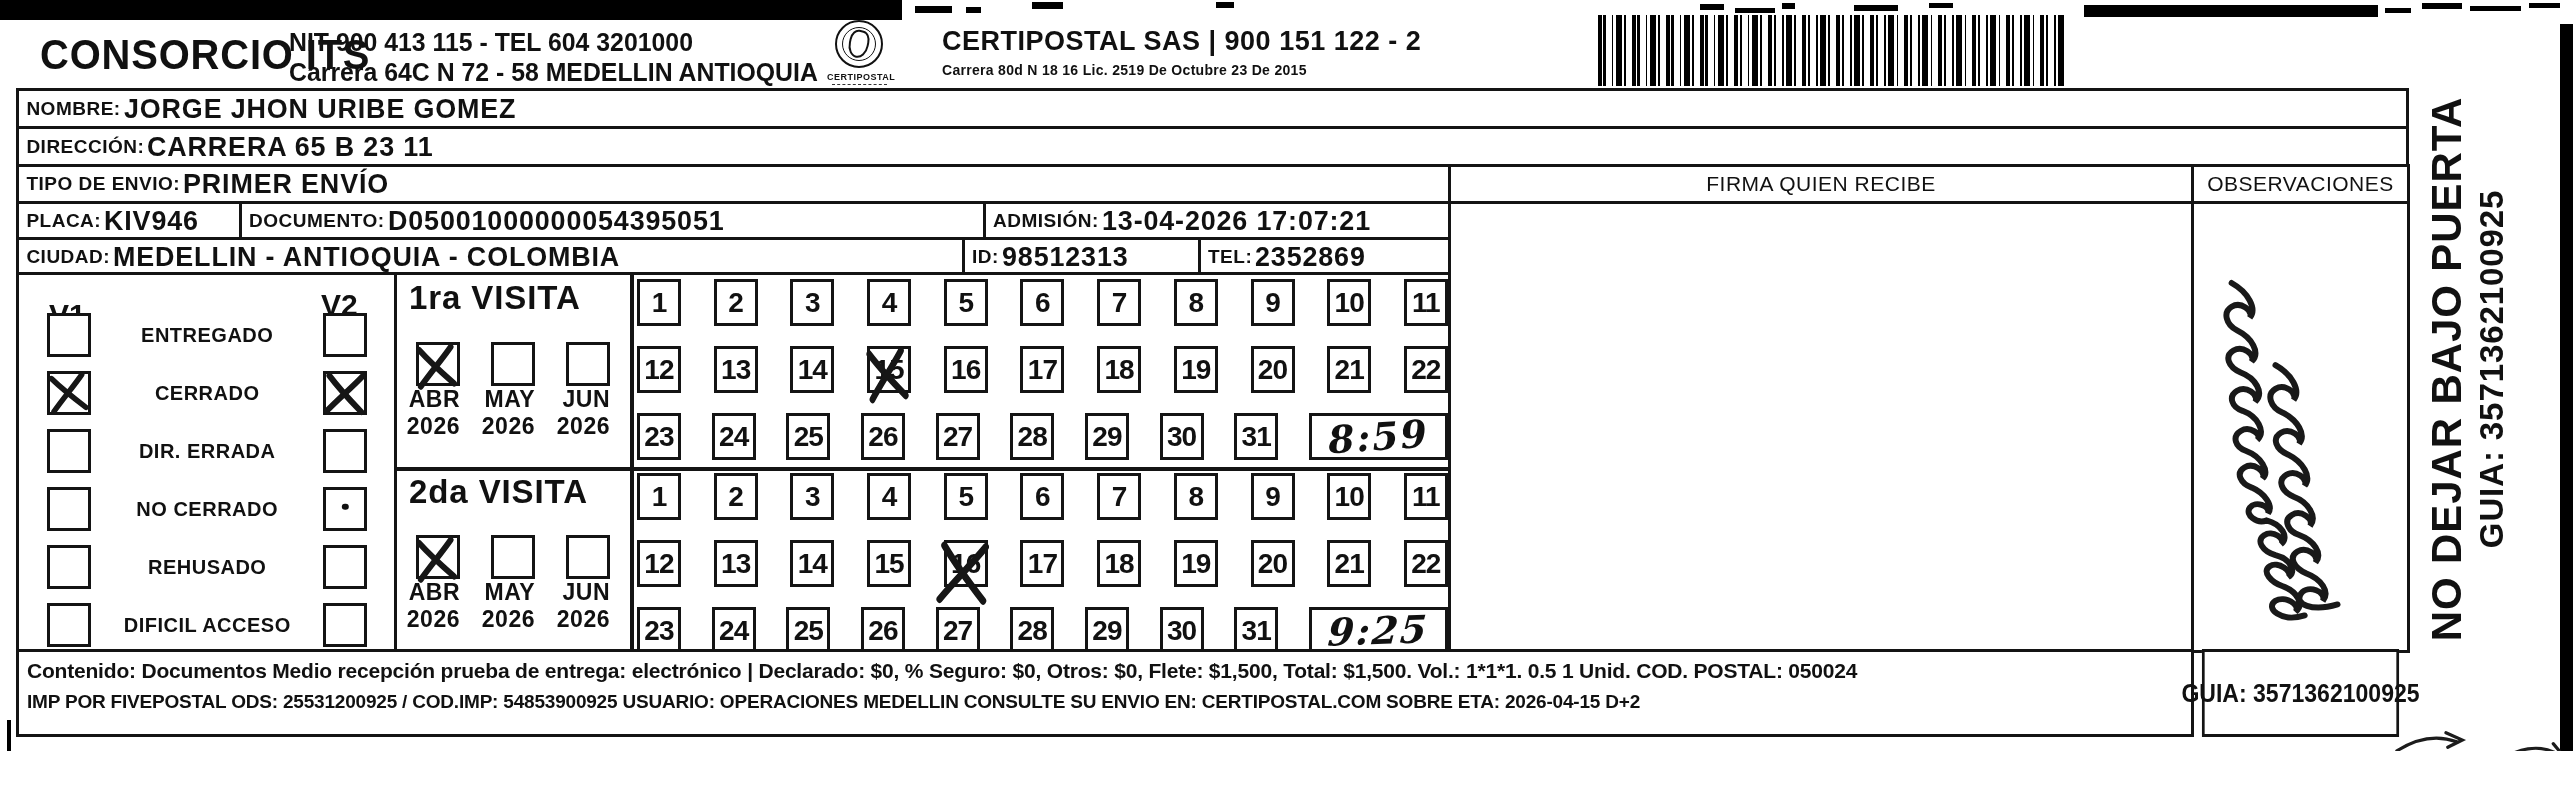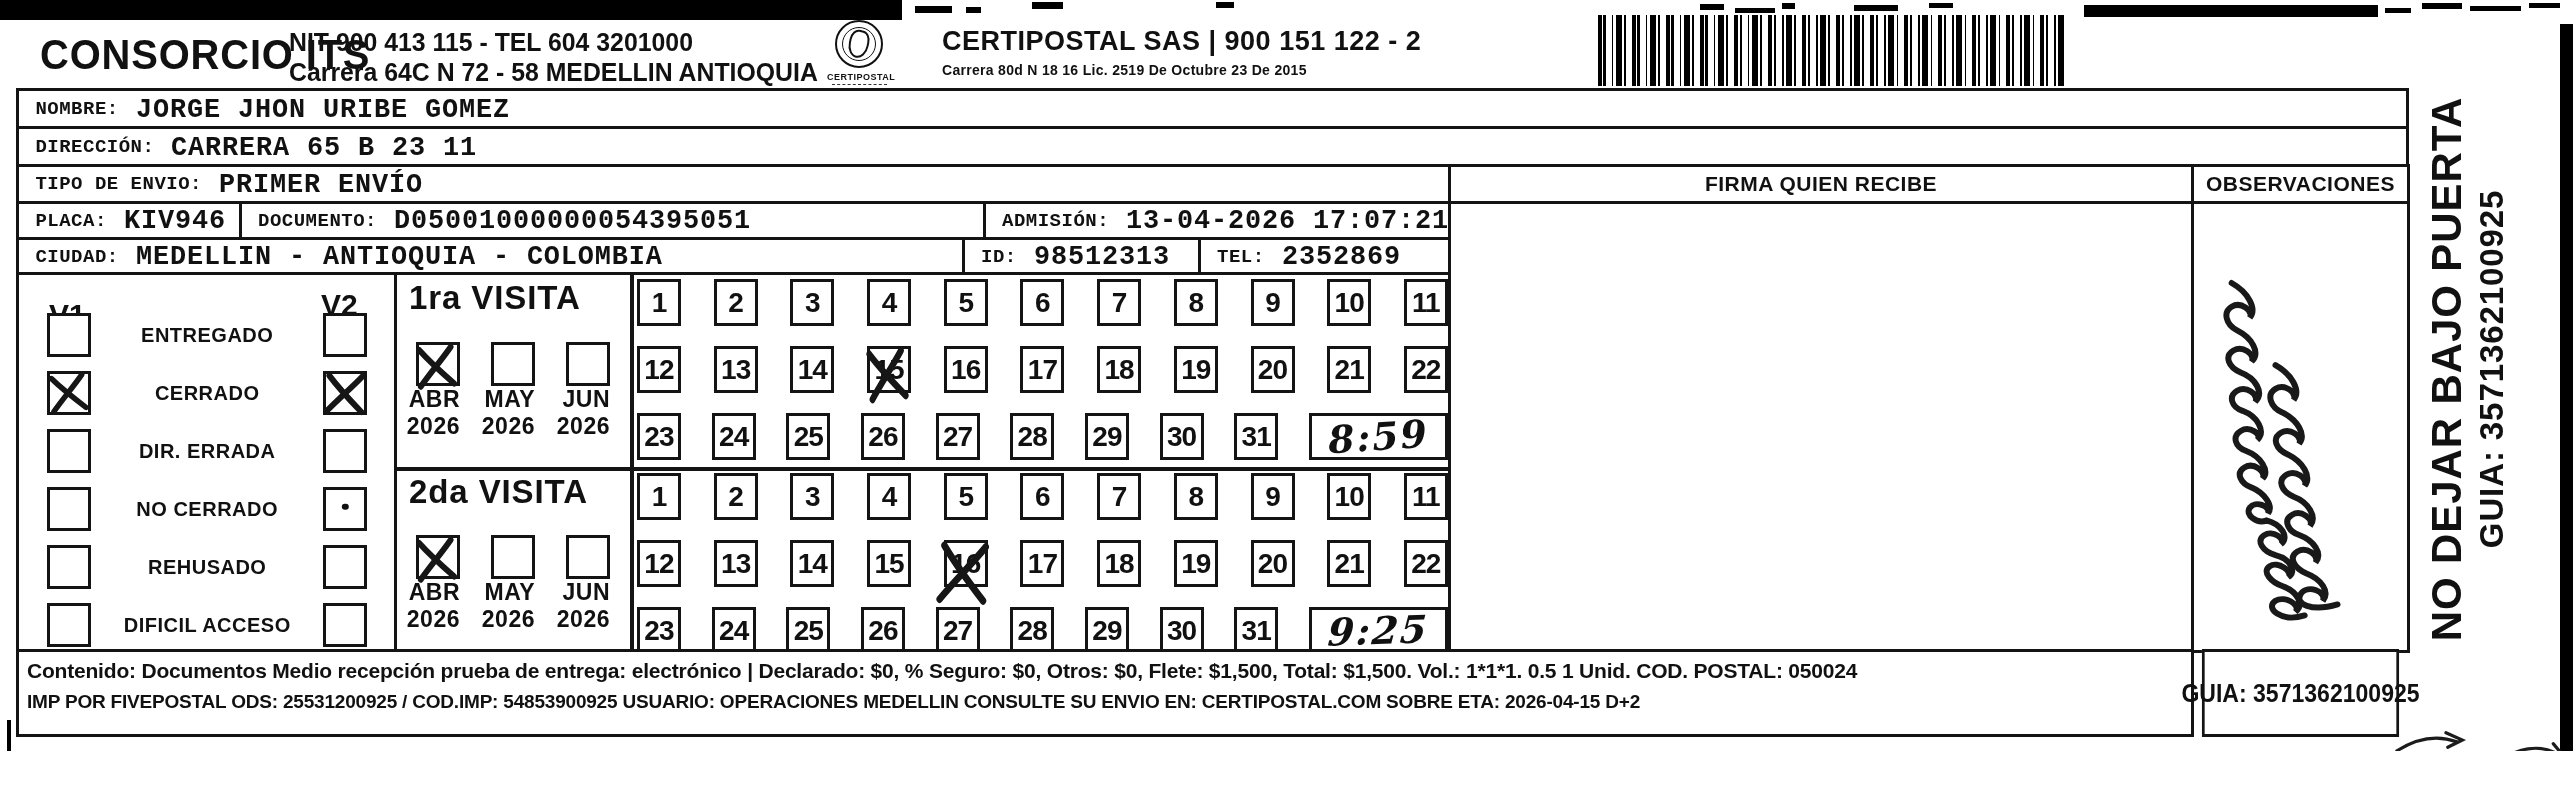--- a/index.html
+++ b/index.html
@@ -1,23 +1,23 @@
 <!DOCTYPE html>
 <html style="font-size:14.6px"><head>
 <meta charset="utf-8">
 <style>
   html,body{margin:0;padding:0;background:#fff;}
   .sheet{position:relative;width:2576px;height:751px;background:#fff;overflow:hidden;
          font-family:"Liberation Sans",sans-serif;color:#111;}
   .art{position:absolute;background:#000;}
   .bx{position:absolute;border:3.7px solid #141414;box-sizing:border-box;background:#fff;}
-  .frow{display:flex;align-items:center;gap:17px;padding-left:16px;font-family:Liberation Mono, monospace;}
+  .frow{display:flex;align-items:center;gap:3px;padding-left:7px;}
   .flabel{font-weight:bold;font-size:19px;letter-spacing:0.5px;white-space:nowrap;}
   .fvalue{font-size:28px;font-weight:bold;letter-spacing:0.9px;white-space:nowrap;transform:scaleX(.96);transform-origin:left;}
-  .hdrcell{display:flex;align-items:center;justify-content:center;font-weight:bold;font-size:21px;letter-spacing:0.5px;text-align:right;}
+  .hdrcell{display:flex;align-items:center;justify-content:center;font-weight:normal;font-size:21px;letter-spacing:0.5px;text-align:right;}
   
   .vhead{position:absolute;font-size:30px;font-weight:bold;margin-top:22px;}
   .status-rows{position:absolute;left:20px;top:312px;width:373px;height:336px;
                display:flex;flex-direction:column;justify-content:space-between;}
   .status-row{display:flex;align-items:center;height:46px;padding:0 25.6px 0 27px;}
   .status-label{flex:1;text-align:center;font-weight:bold;font-size:20px;letter-spacing:0.5px;}
   .cbox{position:relative;width:44px;height:44px;border:3.7px solid #141414;box-sizing:border-box;background:#fff;flex:0 0 auto;}
   .dotmark{position:absolute;width:6.4px;height:6.4px;border-radius:50%;background:#111;left:50%;top:45%;transform:translate(-50%,-50%);}
   
   .vtitle{position:absolute;font-size:33px;font-weight:bold;letter-spacing:0.9px;}

